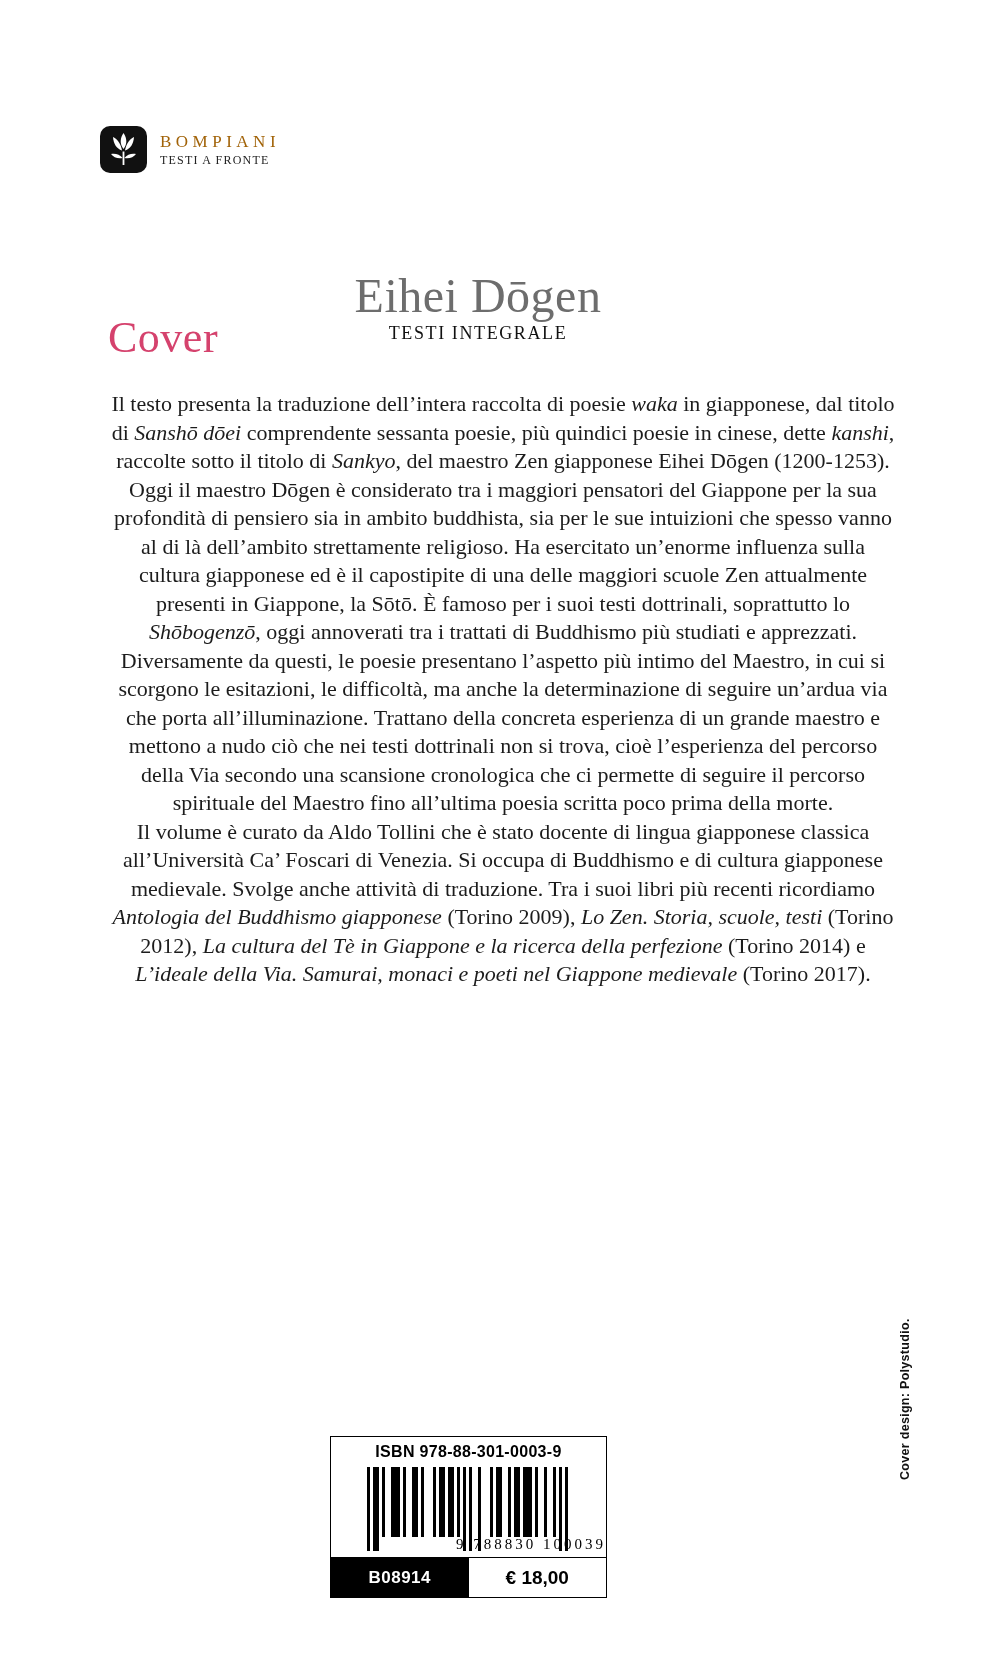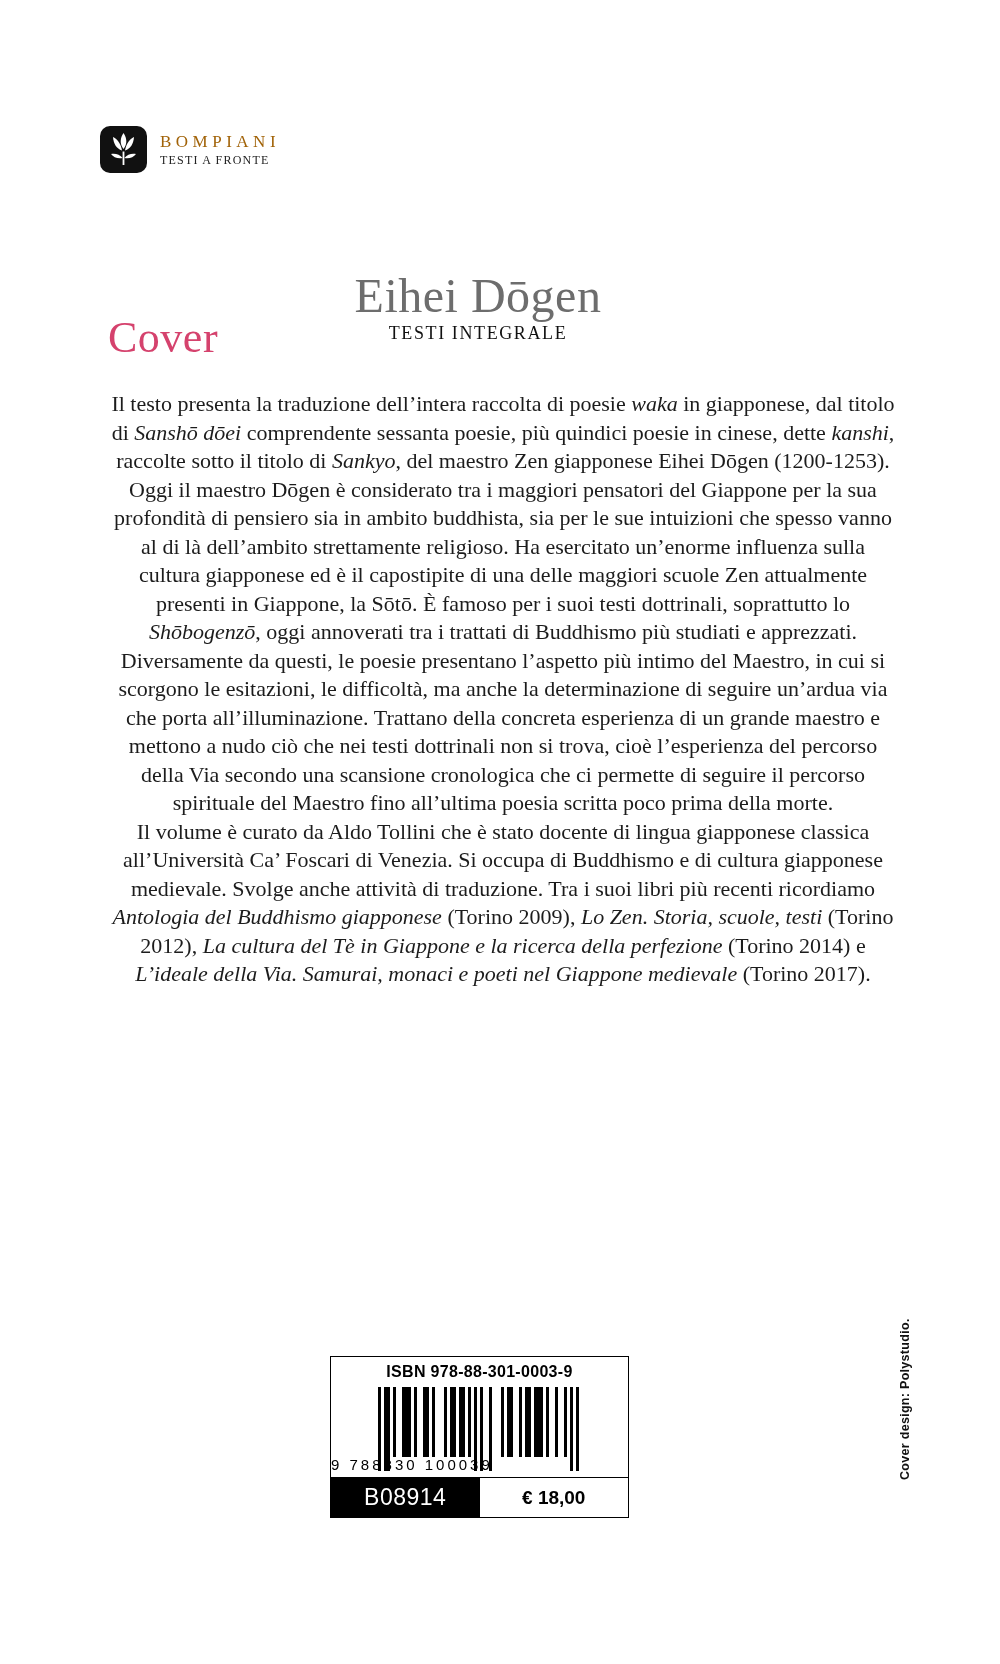--- a/index.html
+++ b/index.html
@@ -86,38 +86,39 @@
     font-size: 22px;
     line-height: 28.5px;
     color: #1c1c1c;
     text-align: center;
   }
   .body-text p { margin: 0; }
 
   
   .barcode-block {
     position: absolute;
-    top: 1356px;
+    top: 1436px;
     left: 330px;
-    width: 299px;
+    width: 277px;
     border: 1px solid #000;
     background: #ffffff;
     font-family: "Liberation Sans", "DejaVu Sans", sans-serif;
   }
   .isbn-label {
     text-align: center;
     font-size: 16px;
     font-weight: bold;
     padding-top: 6px;
     letter-spacing: 0.3px;
     color: #000;
   }
   .barcode-area {
     padding-top: 6px;
-    text-align: left;
+    text-align: right;
+    font-family: Liberation Serif, serif;
   }
   .barcode-bars {
     display: flex;
     justify-content: center;
     align-items: flex-start;
     height: 84px;
   }
   .barcode-number {
     margin-top: -15px;
     font-size: 15px;
@@ -131,22 +132,22 @@
     height: 40px;
     border-top: 1px solid #000;
   }
   .price-bar .code-cell {
     flex: 0 0 50%;
     background: #000;
     color: #ffffff;
     display: flex;
     align-items: center;
     justify-content: center;
-    font-size: 23px;
-    font-weight: normal;
+    font-size: 17px;
+    font-weight: bold;
     letter-spacing: 0.5px;
   }
   .price-bar .price-cell {
     flex: 1;
     background: #ffffff;
     color: #000;
     display: flex;
     align-items: center;
     justify-content: center;
     font-size: 19px;

